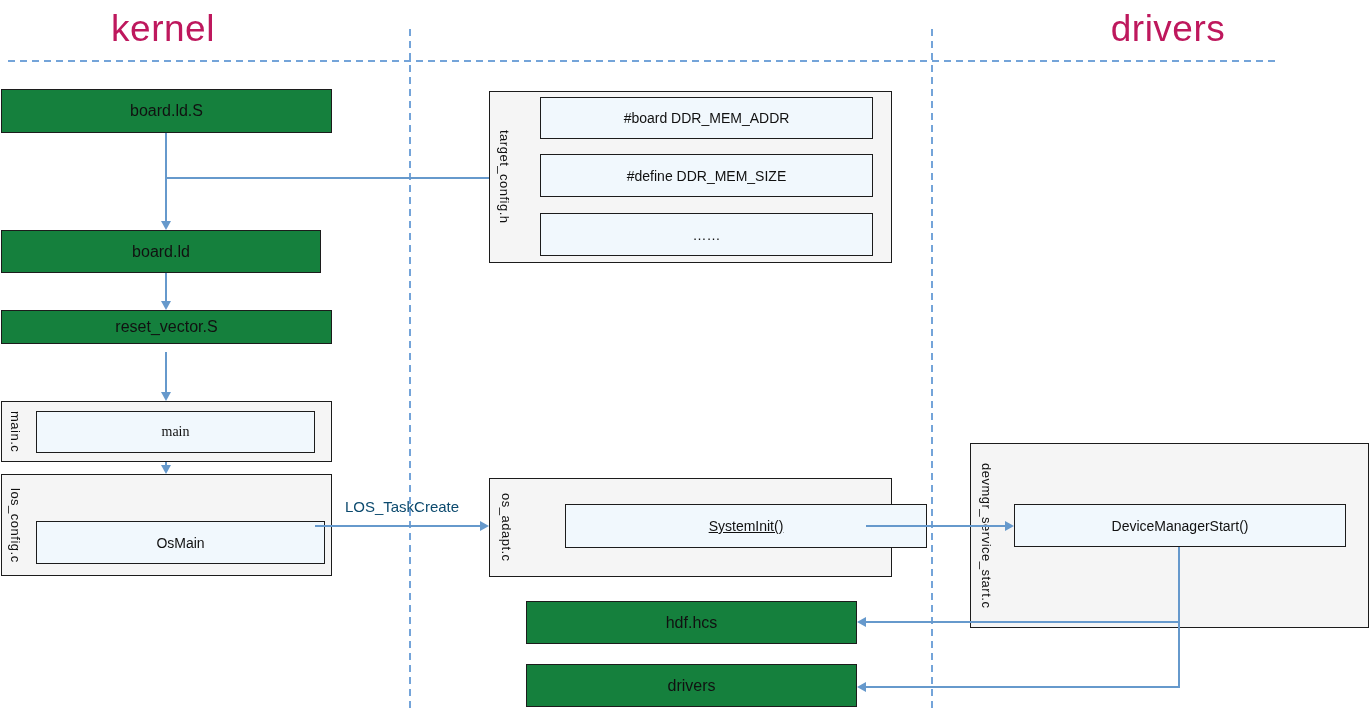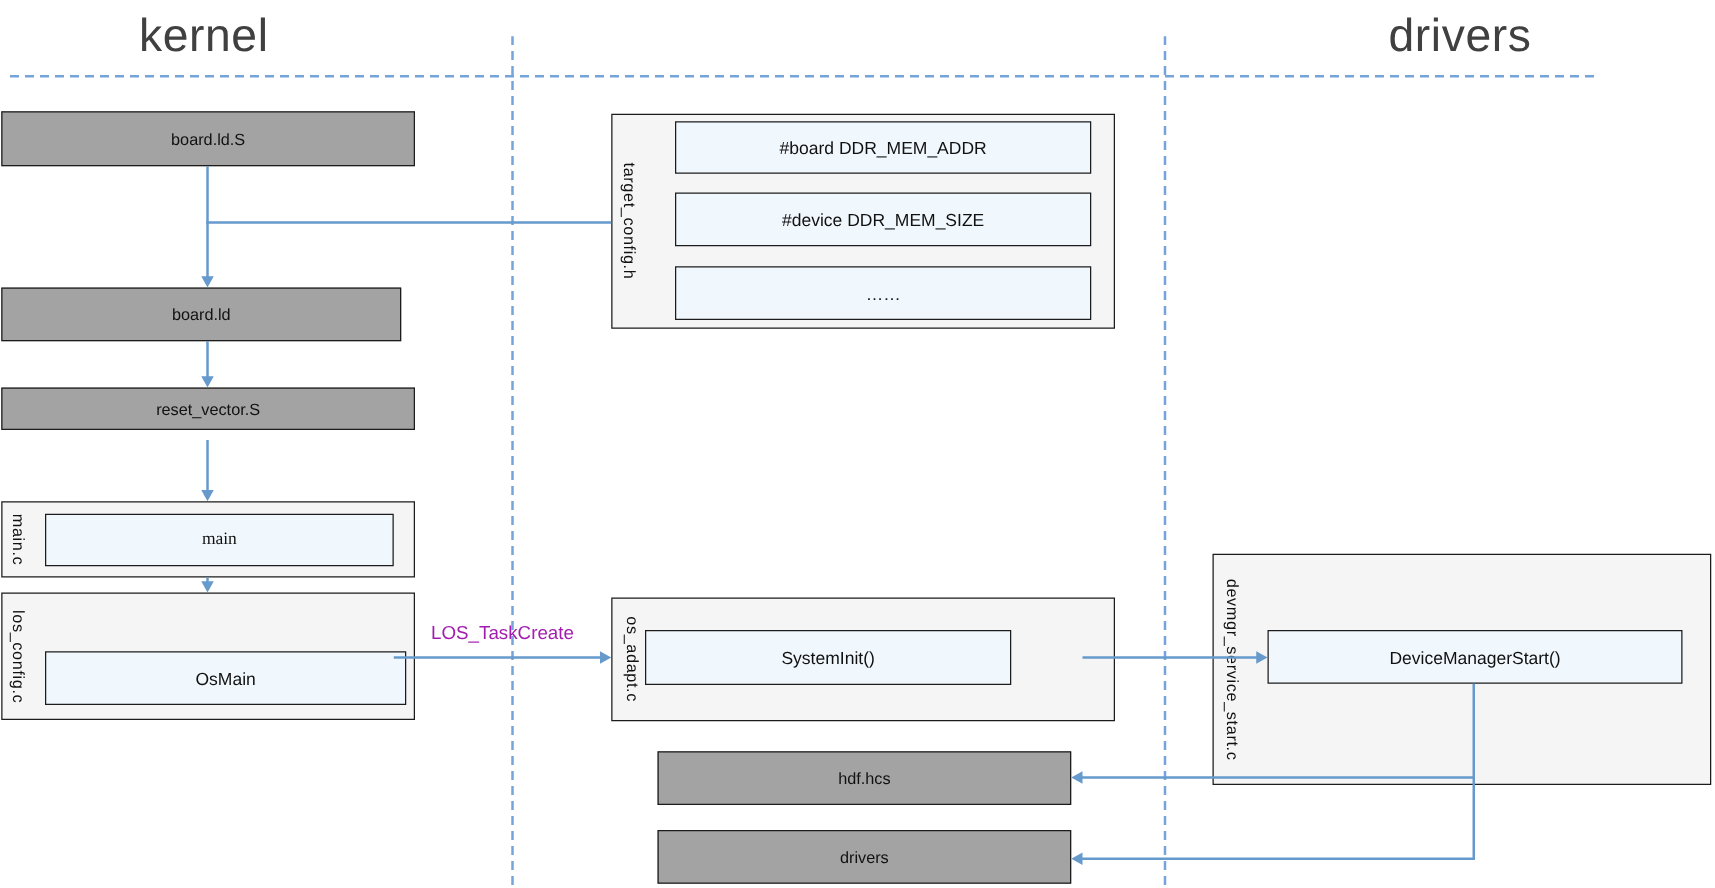--- a/index.html
+++ b/index.html
@@ -2,34 +2,34 @@
 <html><head>
 <meta charset="utf-8">
 <style>
   html,body { margin:0; padding:0; background:#ffffff; }
   #canvas {
     position:relative; width:1372px; height:710px; overflow:hidden;
     font-family:"Liberation Sans", sans-serif; color:#111; background:#fff;
   }
   .col-header {
     position:absolute; width:300px; text-align:center;
-    font-size:37px; color:#404040; letter-spacing:0.5px;
+    font-size:37px; color:#be185d; letter-spacing:0.5px;
   }
   .dash-h {
     position:absolute; height:2px;
     background:repeating-linear-gradient(to right,#74a4d9 0 7px,transparent 7px 12px);
   }
   .dash-v {
     position:absolute; width:2px;
     background:repeating-linear-gradient(to bottom,#74a4d9 0 7px,transparent 7px 12px);
   }
   .box {
-    position:absolute; background:#a3a3a3; border:1px solid #1c1c1c;
+    position:absolute; background:#15803d; border:1px solid #1c1c1c;
     display:flex; align-items:center; justify-content:center;
-    font-size:13px; box-sizing:border-box;
+    font-size:16px; box-sizing:border-box;
   }
   .container-box {
     position:absolute; background:#f5f5f5; border:1px solid #1c1c1c;
     box-sizing:border-box;
   }
   .fn-box {
     position:absolute; background:#f1f8fd; border:1.5px solid #1c1c1c;
     display:flex; align-items:center; justify-content:center;
     font-size:14px; box-sizing:border-box;
   }
@@ -49,21 +49,21 @@
     position:absolute; width:0; height:0;
     border-top:5px solid transparent; border-bottom:5px solid transparent;
     border-left:9px solid #6699cc;
   }
   .arr-left {
     position:absolute; width:0; height:0;
     border-top:5px solid transparent; border-bottom:5px solid transparent;
     border-right:9px solid #6699cc;
   }
   .edge-label {
-    position:absolute; font-size:15px; color:#a21caf; text-align:center;
+    position:absolute; font-size:15px; color:#0c4a6e; text-align:center;
   }
 </style>
 </head>
 <body>
 
 <div id="canvas">
 
   <div class="col-header" style="left:13px; top:8px;">kernel</div>
   <div class="col-header" style="left:1018px; top:8px;">drivers</div>
 
@@ -94,29 +94,29 @@
   <div class="fn-box" style="left:36px; top:521px; width:289px; height:43px;">
     <span>OsMain</span>
   </div>
 
   <div class="container-box" style="left:489px; top:91px; width:403px; height:172px;"></div>
   <div class="vlabel" style="left:495px; top:91px; height:172px;">target_config.h</div>
   <div class="fn-box" style="left:540px; top:97px; width:333px; height:42px;">
     <span>#board DDR_MEM_ADDR</span>
   </div>
   <div class="fn-box" style="left:540px; top:154px; width:333px; height:43px;">
-    <span>#device DDR_MEM_SIZE</span>
+    <span>#define DDR_MEM_SIZE</span>
   </div>
   <div class="fn-box" style="left:540px; top:213px; width:333px; height:43px;">
     <span>……</span>
   </div>
 
   <div class="container-box" style="left:489px; top:478px; width:403px; height:99px;"></div>
   <div class="vlabel" style="left:497px; top:478px; height:99px;">os_adapt.c</div>
-  <div class="fn-box" style="left:516px; top:504px; width:293px; height:44px;">
+  <div class="fn-box" style="left:565px; top:504px; width:362px; height:44px;text-decoration:underline;">
     <span>SystemInit()</span>
   </div>
 
   <div class="box" style="left:526px; top:601px; width:331px; height:43px;">
     <span>hdf.hcs</span>
   </div>
 
   <div class="box" style="left:526px; top:664px; width:331px; height:43px;">
     <span>drivers</span>
   </div>

